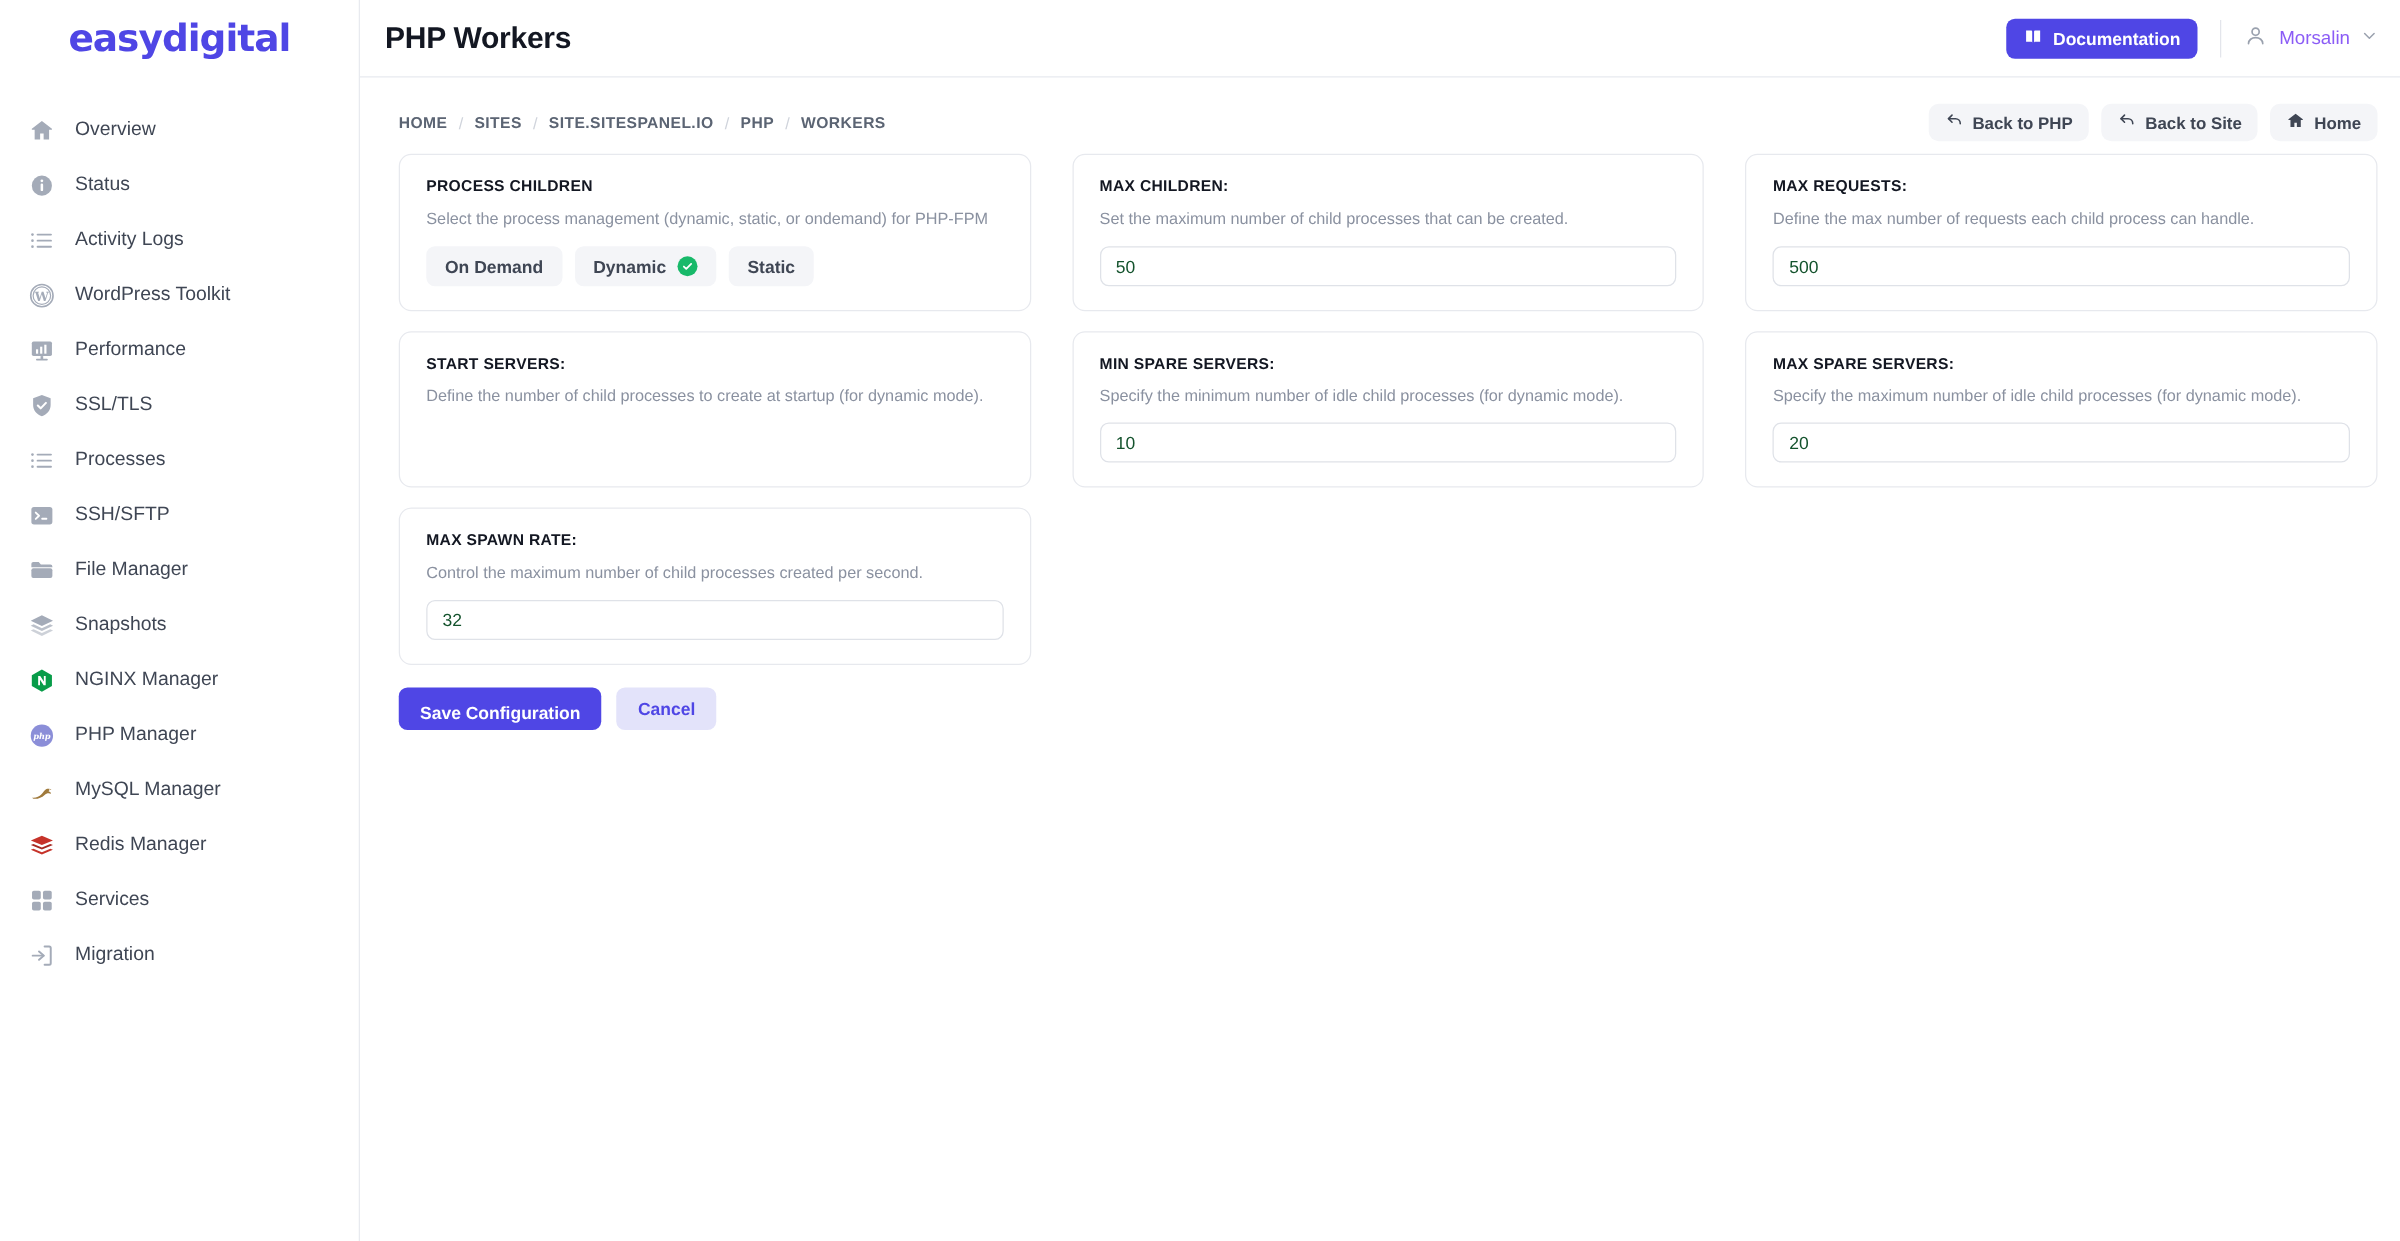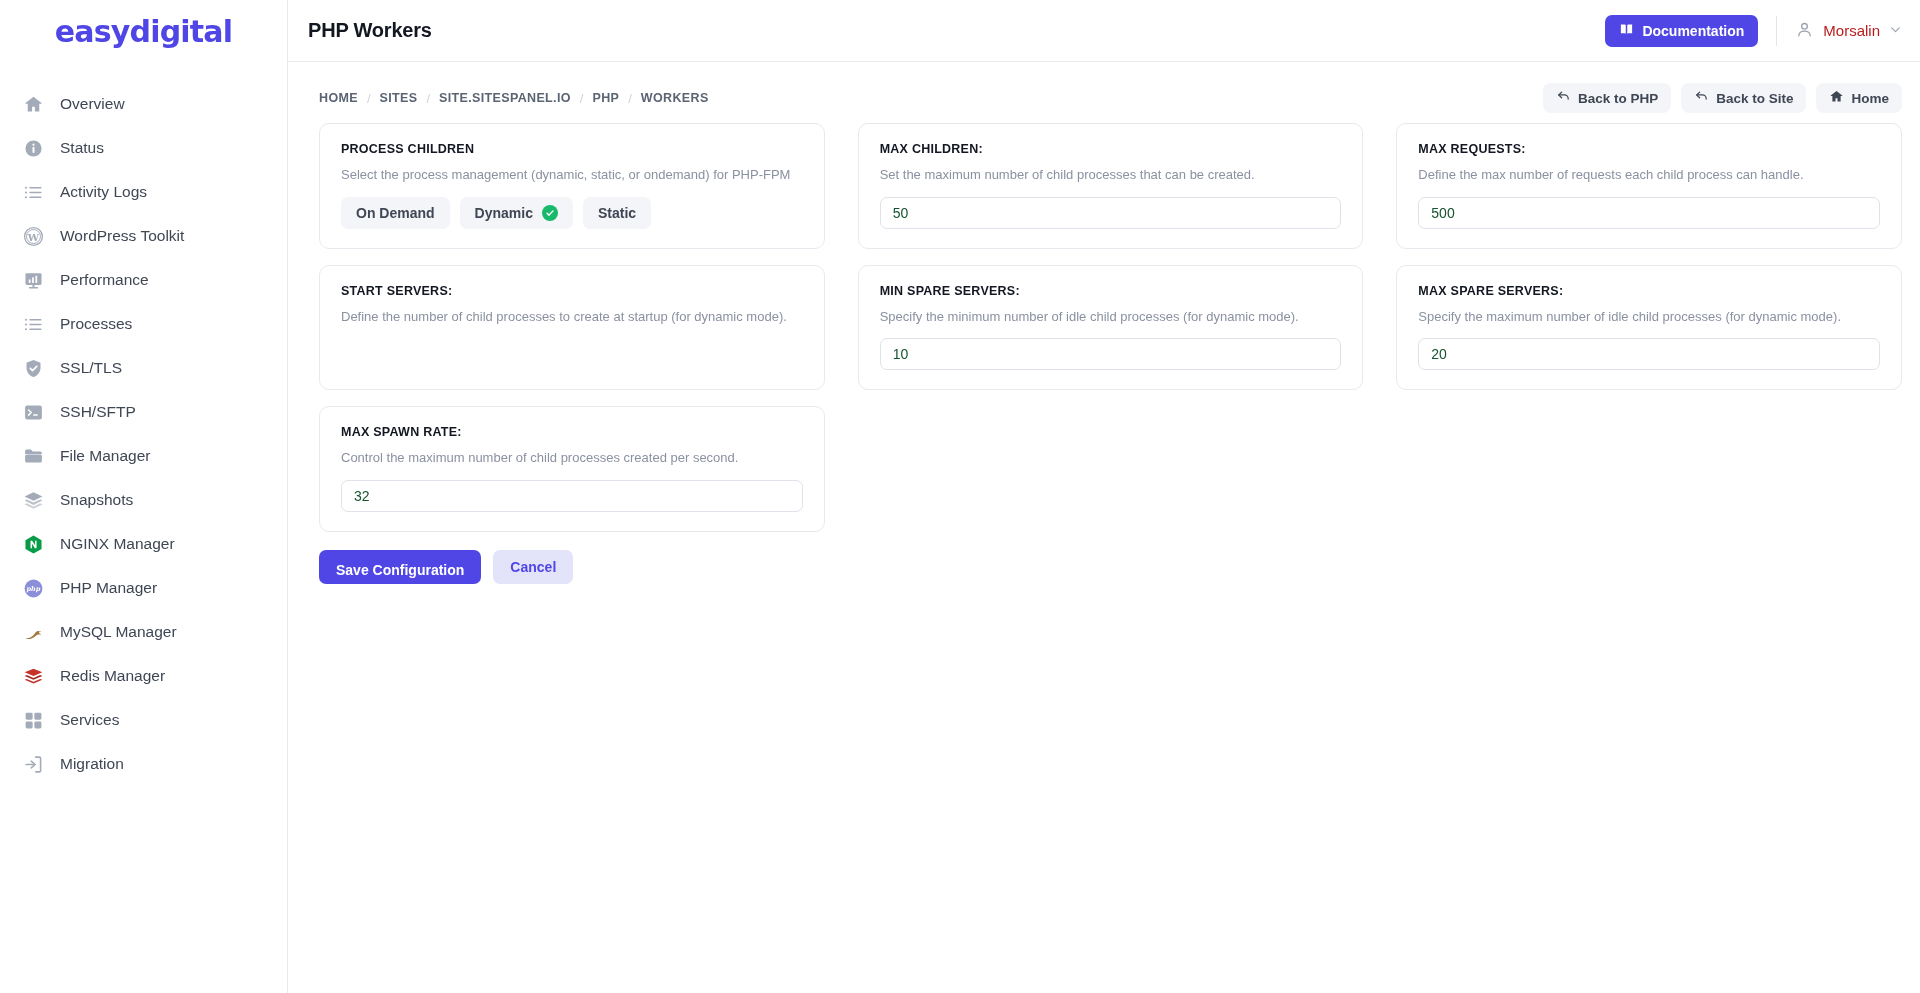--- a/index.html
+++ b/index.html
@@ -56,38 +56,38 @@
   .main { flex: 1; display: flex; flex-direction: column; min-width: 0; background: #fff; }
 
   .topbar {
     height: 62px;
     border-bottom: 1px solid #e8eaef;
     display: flex; align-items: center;
     padding: 0 18px 0 20px;
     background: #fff;
   }
   .page-title {
-    font-size: 20px; font-weight: 700; color: #131722;
+    font-size: 24px; font-weight: 700; color: #131722;
     letter-spacing: -0.2px;
   }
   .topbar-right { margin-left: auto; display: flex; align-items: center; gap: 0; }
   .doc-btn {
     background: #4f46e5; color: #fff;
     border: none; border-radius: 7px;
     height: 32px; padding: 0 14px;
     display: flex; align-items: center; gap: 8px;
     font-size: 14px; font-weight: 700; cursor: pointer;
     font-family: "Liberation Sans", sans-serif;
   }
   .topbar-div { width: 1px; height: 30px; background: #e3e5eb; margin: 0 18px; }
   .user-menu {
     display: flex; align-items: center; gap: 9px; cursor: pointer;
     color: #9aa1ae; font-size: 15px;
   }
-  .user-name { color: #b91c1c; font-size: 15px; }
+  .user-name { color: #8b5cf6; font-size: 15px; }
 
   .crumbbar {
     height: 44px;
     display: flex; align-items: center;
     padding: 0 18px 0 31px;
     margin-top: 14px;
   }
   .crumbs { display: flex; align-items: center; gap: 0; }
   .crumb {
     font-size: 12.5px; font-weight: 600; color: #5b6473;
@@ -223,39 +223,39 @@
               <rect x="6.6" y="19.4" width="10.8" height="1.6" rx=".8"></rect>
               <rect x="6.6" y="10.8" width="2" height="4" fill="#fff"></rect>
               <rect x="10.4" y="8.4" width="2" height="6.4" fill="#fff"></rect>
               <rect x="14.2" y="6.6" width="2" height="8.2" fill="#fff"></rect>
             </svg>
           </span>
           <span class="nav-label">Performance</span>
         </a>
         <a class="nav-item">
           <span class="nav-icon">
+            <svg width="21" height="21" viewBox="0 0 24 24">
+              <path d="M12 2.3 4 5.3v6.2c0 4.7 3.3 8.9 8 10.2 4.7-1.3 8-5.5 8-10.2V5.3l-8-3z" fill="#a4abb8"></path>
+              <path d="M8.3 11.9l2.6 2.6 4.8-5" stroke="#fff" stroke-width="1.9" fill="none" stroke-linecap="round" stroke-linejoin="round"></path>
+            </svg>
+          </span>
+          <span class="nav-label">SSL/TLS</span>
+        </a>
+        <a class="nav-item">
+          <span class="nav-icon">
             <svg width="21" height="21" viewBox="0 0 24 24" fill="#a4abb8">
               <circle cx="3.4" cy="6.5" r="1.2"></circle>
               <circle cx="3.4" cy="12" r="1.2"></circle>
               <circle cx="3.4" cy="17.5" r="1.2"></circle>
               <rect x="7.2" y="5.6" width="14" height="1.8" rx=".9"></rect>
               <rect x="7.2" y="11.1" width="14" height="1.8" rx=".9"></rect>
               <rect x="7.2" y="16.6" width="14" height="1.8" rx=".9"></rect>
             </svg>
           </span>
           <span class="nav-label">Processes</span>
-        </a>
-        <a class="nav-item">
-          <span class="nav-icon">
-            <svg width="21" height="21" viewBox="0 0 24 24">
-              <path d="M12 2.3 4 5.3v6.2c0 4.7 3.3 8.9 8 10.2 4.7-1.3 8-5.5 8-10.2V5.3l-8-3z" fill="#a4abb8"></path>
-              <path d="M8.3 11.9l2.6 2.6 4.8-5" stroke="#fff" stroke-width="1.9" fill="none" stroke-linecap="round" stroke-linejoin="round"></path>
-            </svg>
-          </span>
-          <span class="nav-label">SSL/TLS</span>
         </a>
         <a class="nav-item">
           <span class="nav-icon">
             <svg width="21" height="21" viewBox="0 0 24 24">
               <rect x="2.4" y="4" width="19.2" height="16" rx="2.4" fill="#a4abb8"></rect>
               <path d="M6.4 9.2l3 2.9-3 2.9" stroke="#fff" stroke-width="1.7" fill="none" stroke-linecap="round" stroke-linejoin="round"></path>
               <rect x="11.4" y="14" width="5.6" height="1.7" rx=".85" fill="#fff"></rect>
             </svg>
           </span>
           <span class="nav-label">SSH/SFTP</span>

